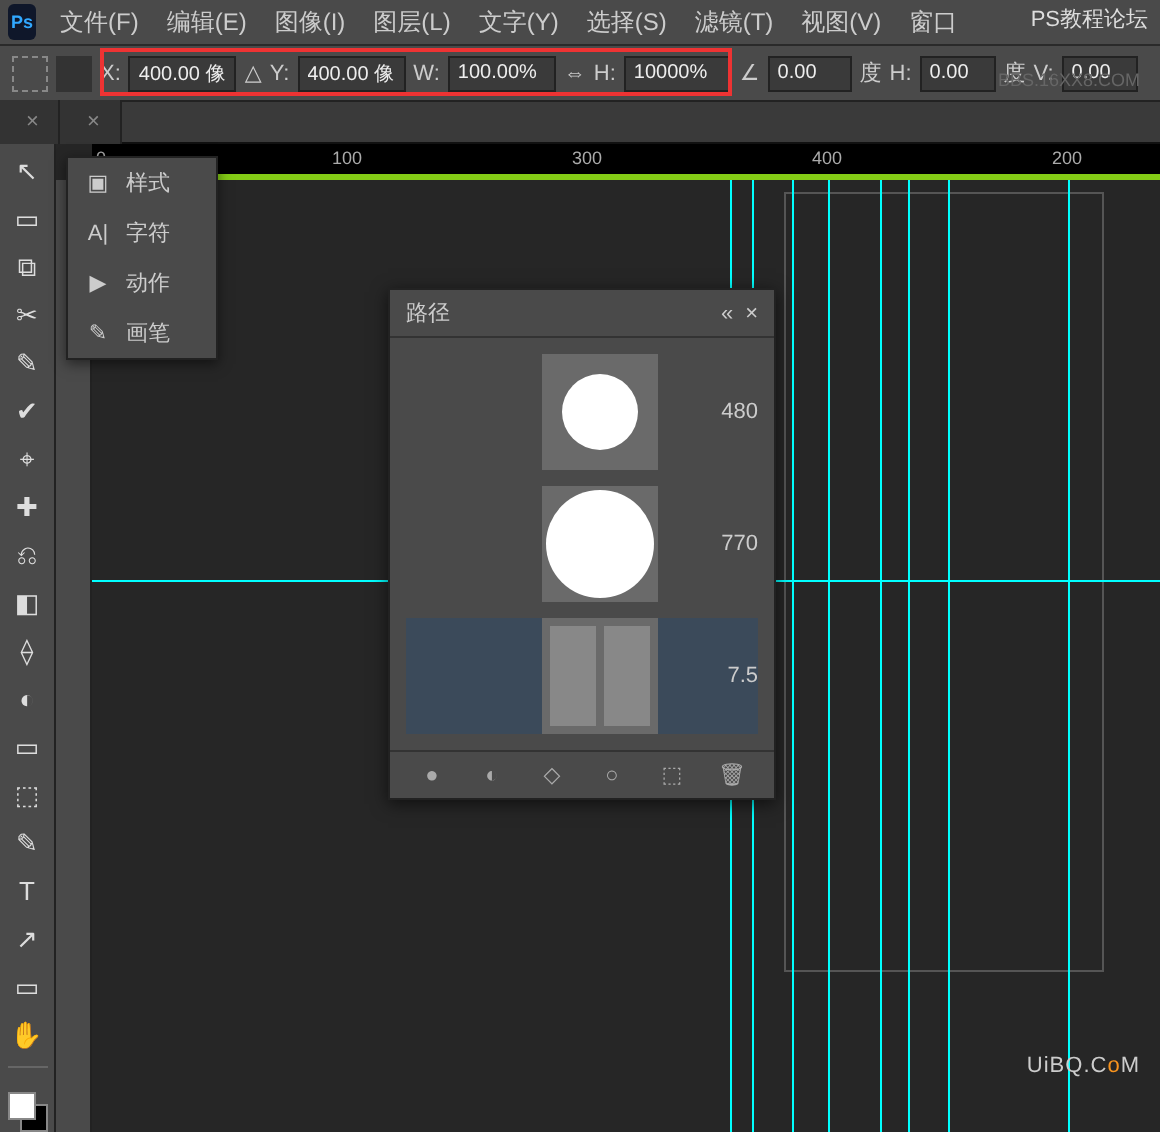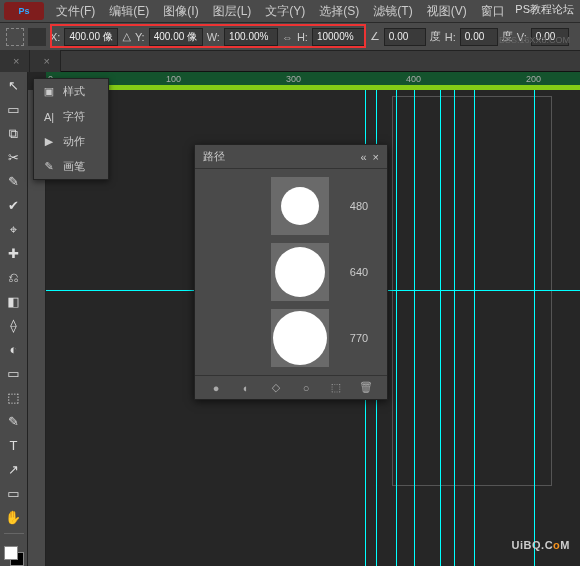--- a/index.html
+++ b/index.html
@@ -1,61 +1,61 @@
 <!DOCTYPE html>
 <html><head>
 <meta charset="utf-8">
 <style>
 *{box-sizing:border-box;margin:0;padding:0;font-family:"Microsoft YaHei",Arial,sans-serif;font-size:11px;color:#ccc}
 body{background:#fff;width:580px;height:566px;overflow:hidden}
 .app{width:580px;height:566px;background:#333;position:relative;overflow:hidden}
 .menubar{height:22px;background:#4a4a4a;display:flex;align-items:center;padding-left:4px;gap:2px}
-.menubar .logo{width:40px;height:18px;background:#7f1d1d;border-radius:3px;display:flex;align-items:center;justify-content:center;color:#31a8ff;font-weight:bold;font-size:9px;margin-right:4px}
+.menubar .logo{width:14px;height:18px;background:#0f172a;border-radius:3px;display:flex;align-items:center;justify-content:center;color:#31a8ff;font-weight:bold;font-size:9px;margin-right:4px}
 .menubar .mi{padding:2px 6px;cursor:default;font-size:12px}
 .optbar{height:28px;background:#4a4a4a;border-top:1px solid #2a2a2a;display:flex;align-items:center;padding-left:6px;gap:4px;position:relative}
 .optbar .grp{display:flex;align-items:center;gap:3px}
 .optbar .lbl{font-size:11px;color:#ccc}
 .optbar input{background:#3a3a3a;border:1px solid #222;color:#eee;width:54px;height:18px;padding:1px 4px;font-size:10px}
 .redbox{position:absolute;left:50px;top:24px;width:316px;height:24px;border:2px solid #e33;pointer-events:none;z-index:50}
 .tabbar{height:22px;background:#3a3a3a;border-top:1px solid #222;border-bottom:1px solid #111;display:flex;align-items:center}
 .tabbar .tab{height:22px;padding:3px 10px;background:#333;border-right:1px solid #222;font-size:10px;color:#bbb;display:flex;align-items:center;gap:4px}
 .tabbar .tab .x{color:#888;margin-left:3px}
 .main{position:absolute;left:0;top:72px;right:0;bottom:0;background:#262626;display:flex}
 .tools{width:28px;background:#4a4a4a;border-right:1px solid #222;display:flex;flex-direction:column;align-items:center;padding-top:4px;gap:4px}
 .tools .t{width:22px;height:20px;display:flex;align-items:center;justify-content:center;color:#ddd;font-size:13px;cursor:pointer}
 .tools .sep{width:20px;height:1px;background:#666;margin:2px 0}
 .tools .sw{width:20px;height:20px;position:relative;margin-top:6px}
 .tools .sw .fg{width:14px;height:14px;background:#fff;border:1px solid #888;position:absolute;top:0;left:0}
 .tools .sw .bg{width:14px;height:14px;background:#000;border:1px solid #888;position:absolute;bottom:0;right:0}
 .canvas{flex:1;background:#262626;position:relative}
-.ruler-h{position:absolute;left:18px;top:0;right:0;height:18px;background:#14532d;border-bottom:5px solid #84cc16;overflow:hidden}
+.ruler-h{position:absolute;left:18px;top:0;right:0;height:18px;background:#000000;border-bottom:3px solid #84cc16;overflow:hidden}
 .ruler-h .tick{position:absolute;top:2px;font-size:9px;color:#aaa}
 .ruler-v{position:absolute;left:0;top:18px;width:18px;bottom:0;background:#4a4a4a;border-right:1px solid #222}
 .stage{position:absolute;left:18px;top:18px;right:0;bottom:0;background:#262626;overflow:hidden}
 .guide-v{position:absolute;top:0;bottom:0;width:1px;background:#0ff}
 .guide-h{position:absolute;left:0;right:0;height:1px;background:#0ff}
 .artrect{position:absolute;border:1px solid #555}
 .panel1{position:absolute;left:33px;top:78px;width:76px;background:#4a4a4a;border:1px solid #222;box-shadow:0 2px 6px rgba(0,0,0,.5);z-index:40}
 .panel1 .row{display:flex;align-items:center;gap:7px;padding:5px 8px;cursor:pointer}
 .panel1 .ico{width:14px;text-align:center}
 .panel2{position:absolute;left:194px;top:144px;width:194px;background:#4a4a4a;border:1px solid #222;box-shadow:0 2px 8px rgba(0,0,0,.6);z-index:41}
 .panel2 .hdr{display:flex;align-items:center;justify-content:space-between;padding:4px 8px;border-bottom:1px solid #333;font-size:11px}
 .panel2 .hdr .right{display:flex;gap:6px;color:#999}
 .panel2 .body{padding:8px;display:flex;flex-direction:column;gap:8px;max-height:340px;overflow:hidden}
 .panel2 .item{display:flex;align-items:center;gap:10px}
 .panel2 .thumb{width:58px;height:58px;margin-left:auto}
 .panel2 .item .circle{background:#6a6a6a;display:flex;align-items:center;justify-content:center}
 .panel2 .item .circle .c{background:#fff;border-radius:50%}
 .panel2 .item.sel{background:#3b4a5a}
 .panel2 .item .boxes{width:58px;height:58px;background:#6a6a6a;display:flex;gap:4px;padding:4px}
 .panel2 .item .boxes div{flex:1;background:#888}
-.panel2 .val{width:40px;text-align:center;font-size:11px}
+.panel2 .val{width:40px;text-align:right;font-size:11px}
 .panel2 .ftr{height:24px;border-top:1px solid #333;display:flex;align-items:center;justify-content:space-around;padding:0 6px}
 .panel2 .ftr .b{width:16px;height:16px;display:flex;align-items:center;justify-content:center;color:#aaa;font-size:11px;cursor:pointer}
-.watermark{position:absolute;right:10px;bottom:12px;color:#eee;font-size:20px;font-weight:bold;letter-spacing:.5px}
+.watermark{position:absolute;right:10px;bottom:24px;color:#eee;font-size:20px;font-weight:normal;letter-spacing:.5px}
 .watermark .o{color:#f7931e}
 .wm2{position:absolute;right:8px;top:0;font-size:10px;color:#888}
 .wm3{position:absolute;right:10px;top:12px;font-size:9px;color:#666}
 </style>
 </head>
 <body>
 
 <div class="app">
 
   <div class="menubar">
@@ -196,29 +196,30 @@
     </div>
     <div class="body">
       <div class="item">
         <div class="thumb circle">
             <div class="c" style="width:38px;height:38px"></div>
           </div>
         <span class="val">480</span>
       </div>
       <div class="item">
         <div class="thumb circle">
-            <div class="c" style="width:50px;height:50px"></div>
-          </div>
-        <span class="val">640</span>
-      </div>
-      <div class="item">
-        <div class="thumb circle">
             <div class="c" style="width:54px;height:54px"></div>
           </div>
         <span class="val">770</span>
+      </div>
+      <div class="item sel">
+        <div class="boxes thumb">
+            <div></div>
+            <div></div>
+          </div>
+        <span class="val">7.5</span>
       </div>
     </div>
     <div class="ftr">
       <div class="b">●</div>
       <div class="b">◐</div>
       <div class="b">◇</div>
       <div class="b">○</div>
       <div class="b">⬚</div>
       <div class="b">🗑</div>
     </div>

